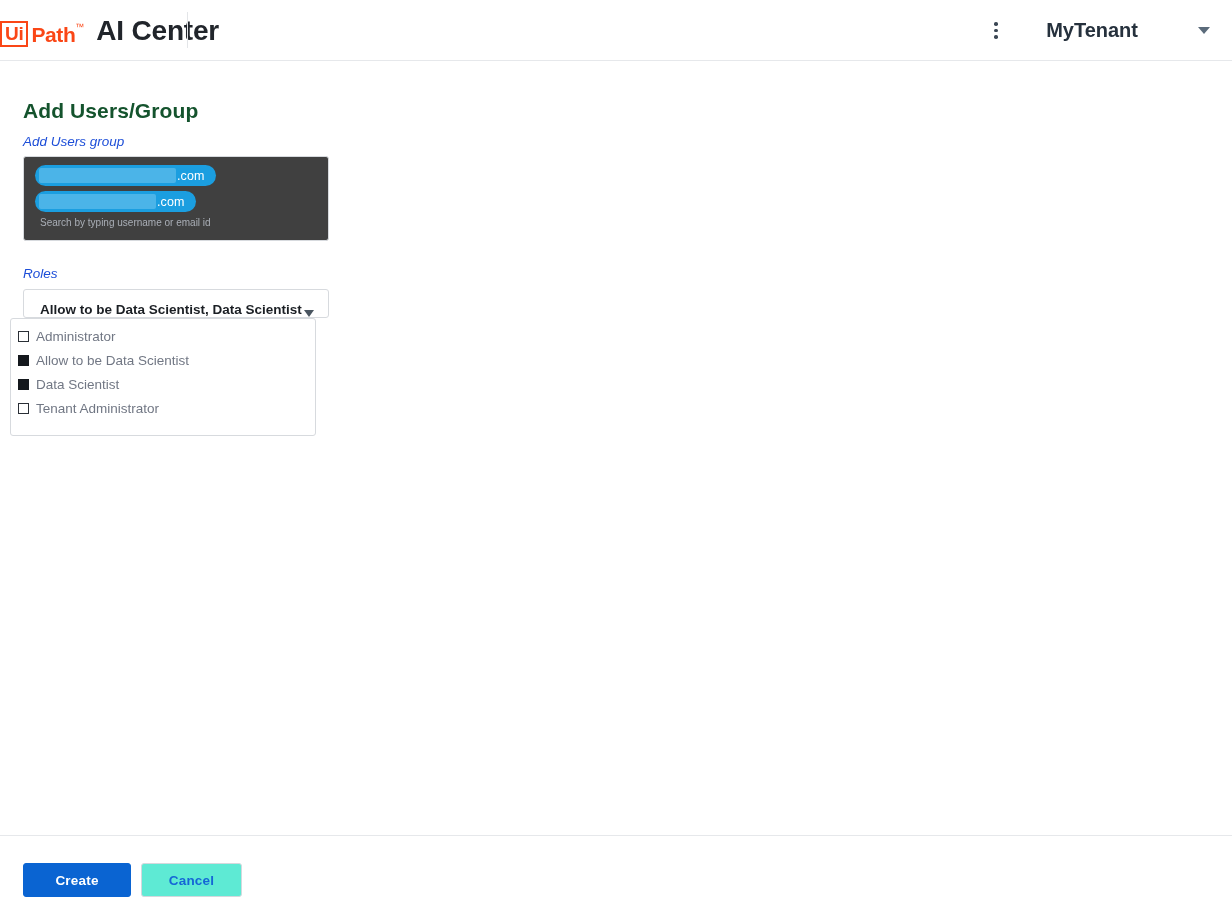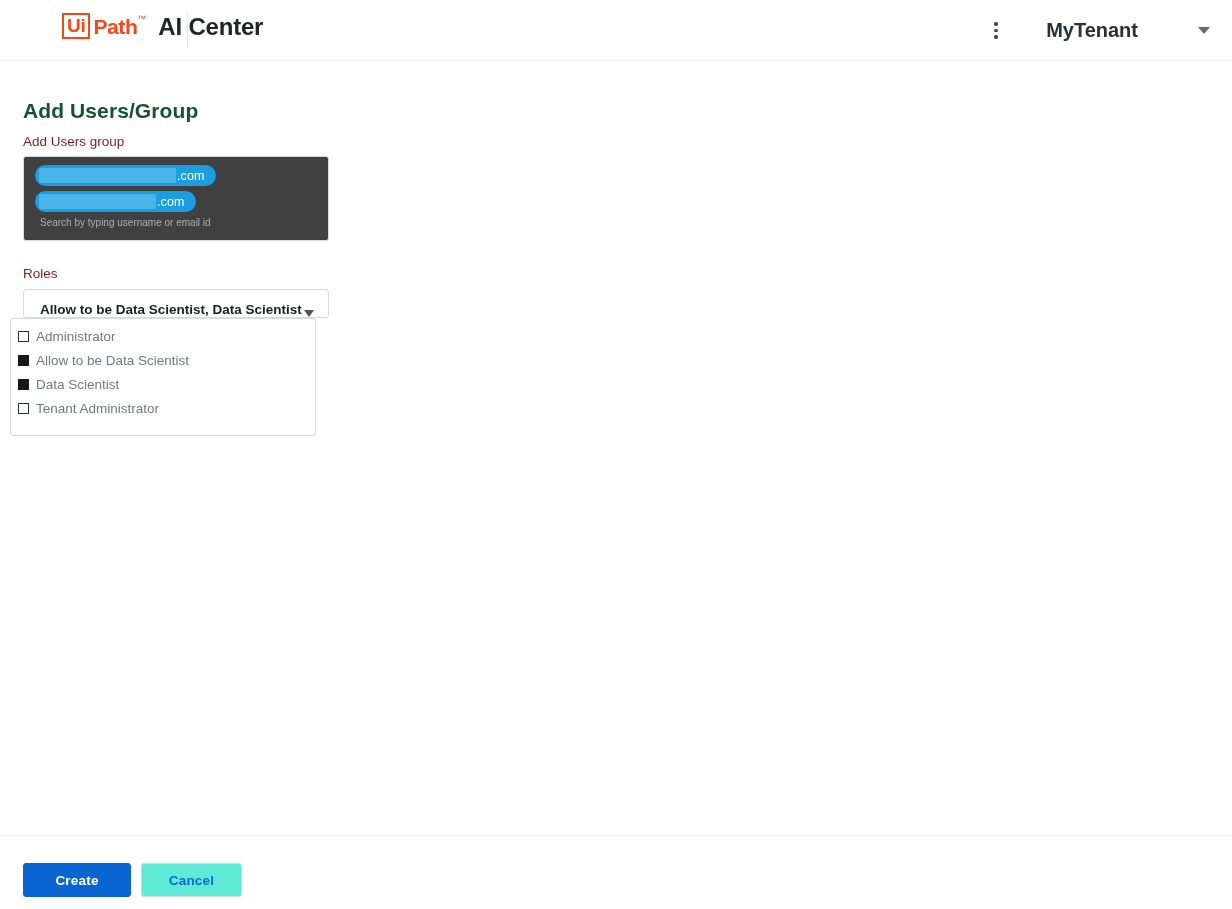--- a/index.html
+++ b/index.html
@@ -28,24 +28,22 @@
     width: 1232px;
     height: 61px;
     background: #ffffff;
     border-bottom: 1px solid #e6e8eb;
     display: flex;
     align-items: center;
   }
 
   .brand {
     display: flex;
-    align-items: flex-start;
-    margin-left: 18px;
+    align-items: flex-end;
     height: 34px;
-    padding-left: 44px;
   }
 
   .logo-mark {
     display: flex;
     align-items: center;
     height: 26px;
   }
   .logo-ui {
     display: inline-flex;
     align-items: center;
@@ -70,21 +68,21 @@
   .logo-tm {
     color: #fa4616;
     font-size: 9px;
     line-height: 1;
     align-self: flex-start;
     margin-top: 2px;
   }
   .app-name {
     color: #21252b;
     font-weight: 700;
-    font-size: 24px;
+    font-size: 28px;
     margin-left: 12px;
     letter-spacing: -0.2px;
   }
   .header-divider {
     position: absolute;
     left: 187px;
     top: 12px;
     width: 1px;
     height: 36px;
     background: #e3e5e8;
@@ -145,21 +143,22 @@
     left: 23px;
     top: 38px;
     font-size: 21px;
     font-weight: 700;
     color: #14532d;
     letter-spacing: 0.1px;
   }
 
   .field-label {
     font-size: 13.5px;
-    color: #7f1d1d;
+    color: #1d4ed8;
+    font-style: italic;
   }
 
   .label-users {
     position: absolute;
     left: 23px;
     top: 73px;
   }
 
   .chips-box {
     position: absolute;

